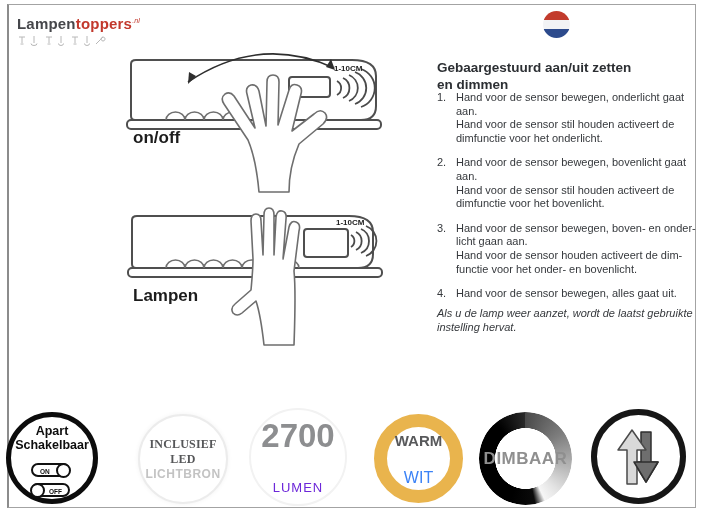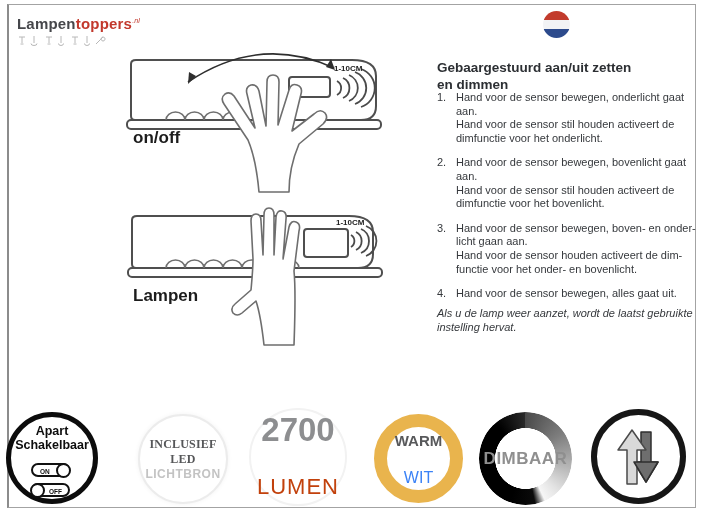--- a/index.html
+++ b/index.html
@@ -67,21 +67,21 @@
   .tg-on  { left:20px; top:46px; }
   .tg-off { left:20px; top:66px; }
   .knob { position:absolute; width:15px; height:15px; border:2px solid #101010; border-radius:50%; background:#fff; top:-2.5px; }
   .knob-r { right:-3px; } .knob-l { left:-3px; }
   .tg-lbl { position:absolute; font-size:6.5px; font-weight:700; color:#0e0e0e; top:2.5px; }
   .tg-lbl-on  { left:7px; }
   .tg-lbl-off { right:6px; }
   .b2-l1 { font-size:12px; font-weight:700; color:#565759; letter-spacing:.2px;font-family:Liberation Serif, serif; }
   .b2-l2 { font-size:12px; font-weight:700; color:#c3c3c3; letter-spacing:.5px; }
   .b3-v  { font-size:33px; font-weight:700; color:#8d8e90; line-height:32px; }
-  .b3-u  { font-size:22px; color:#c2410c; letter-spacing:1px; }
+  .b3-u  { font-size:13px; color:#6d28d9; letter-spacing:1px; }
   .b4-l1 { font-size:15px; font-weight:700; color:#58595b; line-height:17px; }
   .b4-l2 { font-size:16px; color:#3b82f6; line-height:17px; }
   .b5-ring {
     position:absolute; inset:0; border-radius:50%;
     background:conic-gradient(from 0deg, #4a4a4a 0deg, #7d7d7d 55deg, #b4b4b4 100deg,
       #e3e3e3 135deg, #f6f6f6 155deg, #0a0a0a 168deg, #000 200deg, #000 320deg, #2a2a2a 360deg);
     -webkit-mask:radial-gradient(circle closest-side, transparent 65%, #000 66%);
             mask:radial-gradient(circle closest-side, transparent 65%, #000 66%);
   }
   .b5-lbl { position:relative; z-index:1; font-size:17px; font-weight:700; color:#8f8f8f; letter-spacing:.5px; }

